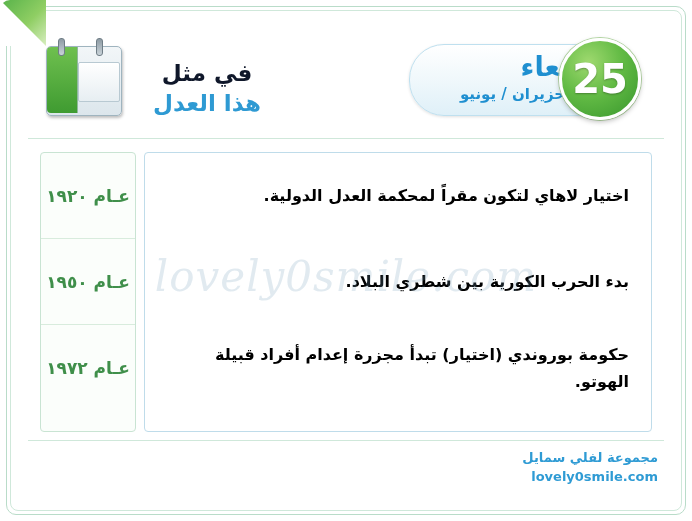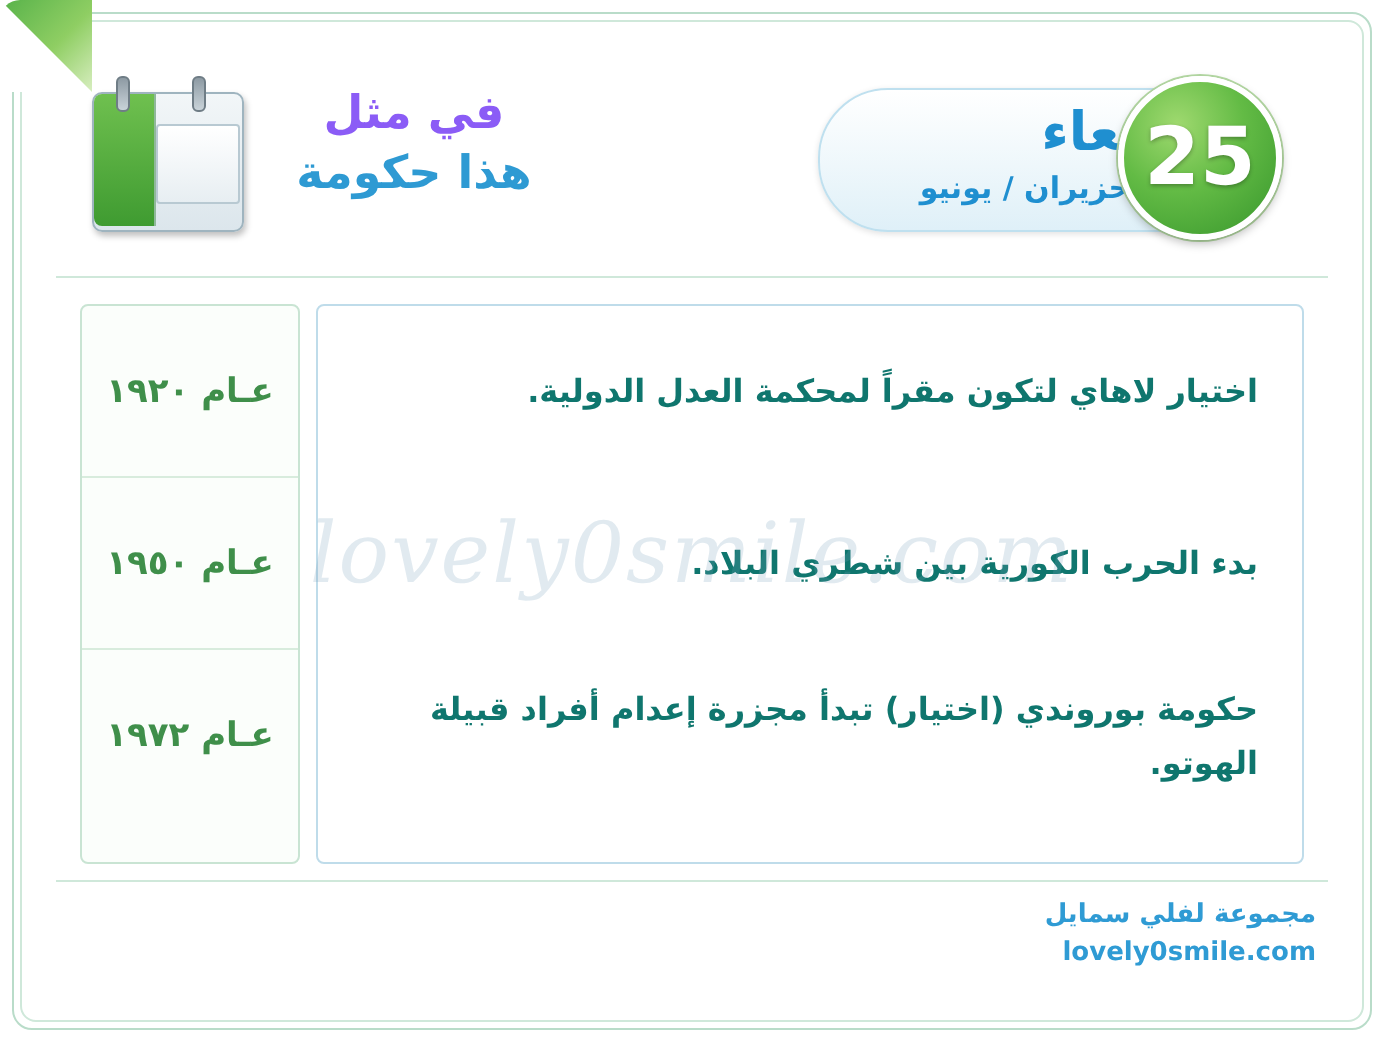--- a/index.html
+++ b/index.html
@@ -140,21 +140,22 @@
     width: 150px;
     text-align: center;
     color: #2f9bd4;
     direction: rtl;
   }
   .header-slogan .l1 {
     font-size: 23px;
     font-weight: bold;
     letter-spacing: 1px;
     line-height: 30px;
-    color: #8b5cf6;
+    color: #0f172a;
+    margin-top: 16px;
   }
   .header-slogan .l2 {
     font-size: 23px;
     font-weight: bold;
     letter-spacing: 1px;
     line-height: 30px;
     color: #2e9ad3;
   }
 
   
@@ -236,21 +237,21 @@
     left: 40px;
     top: 152px;
     width: 612px;
     height: 280px;
     display: flex;
     flex-direction: row-reverse;
     gap: 8px;
   }
 
   .years-col {
-    width: 110px;
+    width: 96px;
     border: 1px solid #c9e4d3;
     border-radius: 4px;
     background: #fbfefb;
     box-sizing: border-box;
     display: flex;
     flex-direction: column;
   }
   .events-col {
     flex: 1;
     border: 1px solid #bfdcea;
@@ -282,21 +283,21 @@
     align-items: center;
     justify-content: flex-start;
     padding: 0 22px 0 16px;
     direction: rtl;
     box-sizing: border-box;
     border-bottom: 1px solid transparent;
   }
   .event-text {
     font-size: 16px;
     font-weight: bold;
-    color: #0f766e;
+    color: #000000;
     line-height: 27px;
     text-align: right;
     width: 100%;
   }
 
   
   .watermark {
     position: absolute;
     left: 0;
     top: 252px;
@@ -369,21 +370,21 @@
     <div class="cal-icon">
       <div class="cal-body"></div>
       <div class="cal-green"></div>
       <div class="cal-sheet"></div>
       <div class="cal-ring r1"></div>
       <div class="cal-ring r2"></div>
     </div>
 
     <div class="header-slogan">
       <div class="l1">في مثل</div>
-      <div class="l2">هذا حكومة</div>
+      <div class="l2">هذا العدل</div>
     </div>
 
     <div class="day-capsule">
       <div class="day-name">الأربعاء</div>
       <div class="day-month">حزيران / يونيو</div>
     </div>
 
     <div class="day-circle">
       <div class="num">25</div>
     </div>

